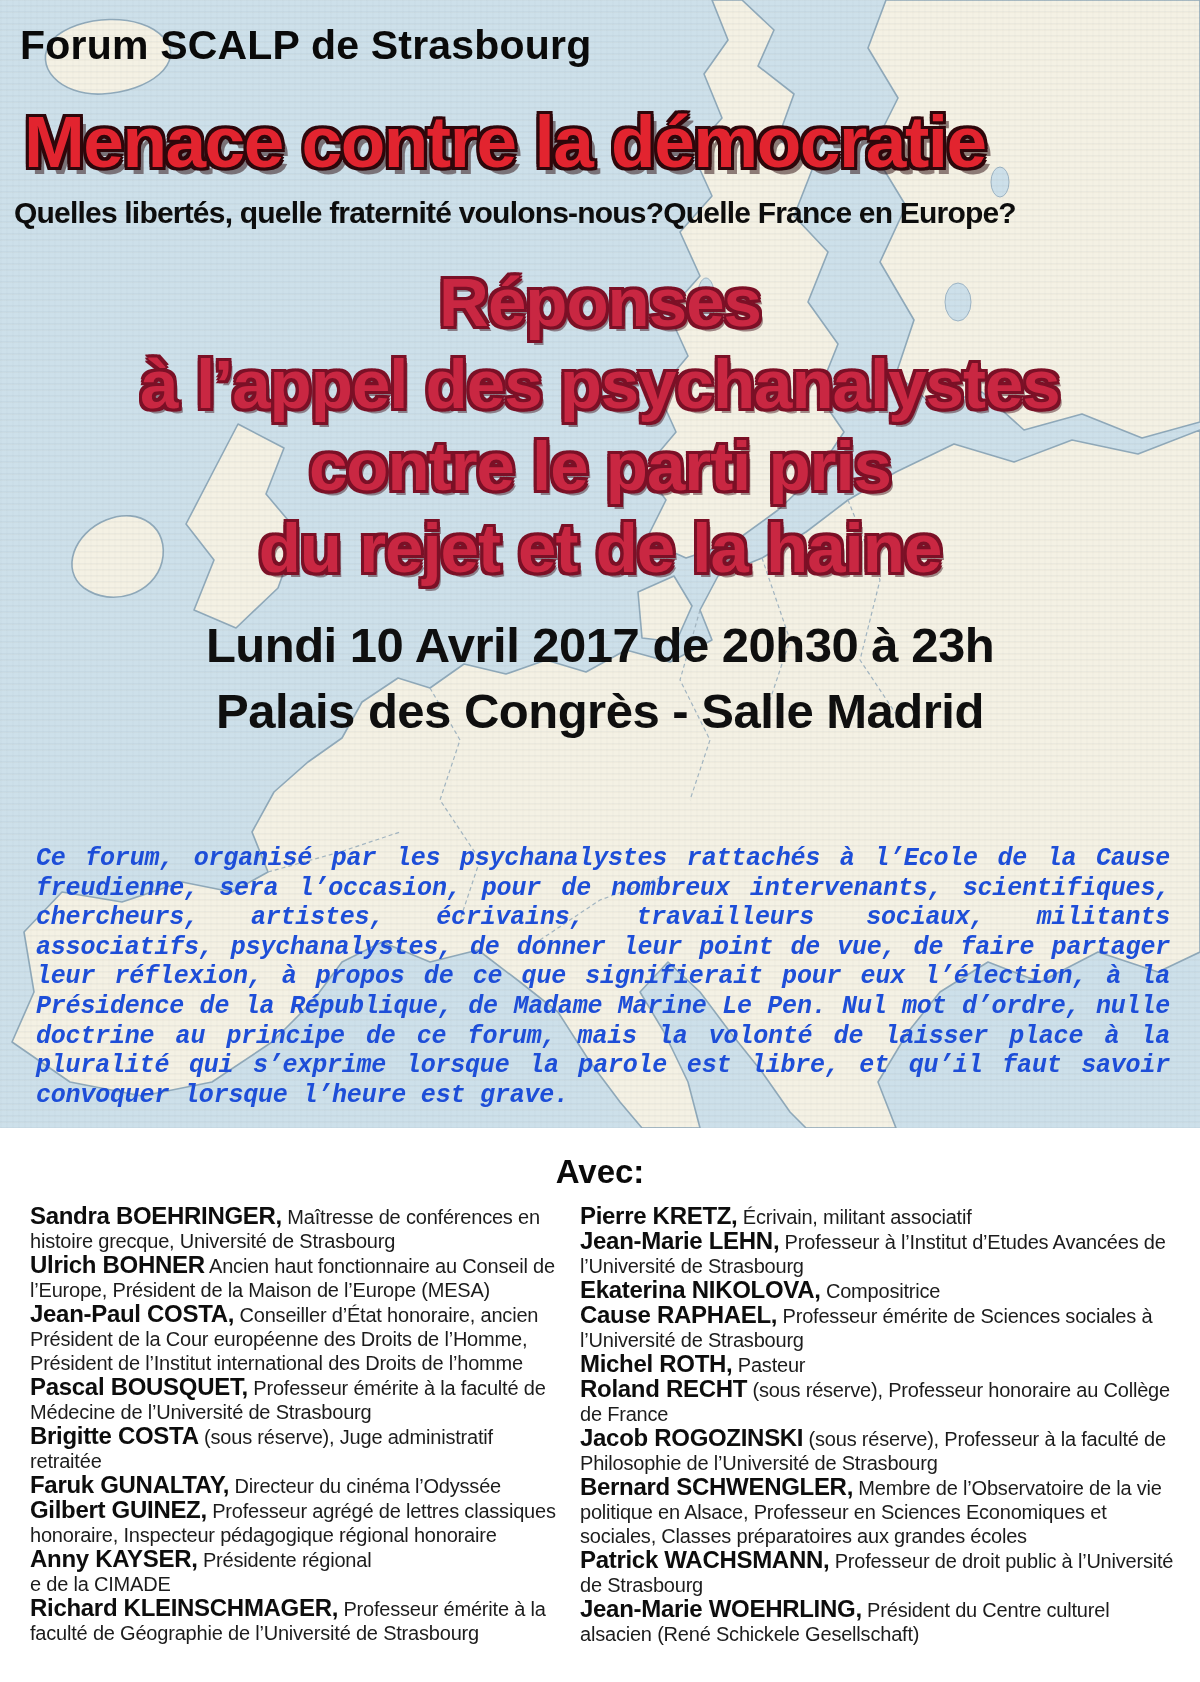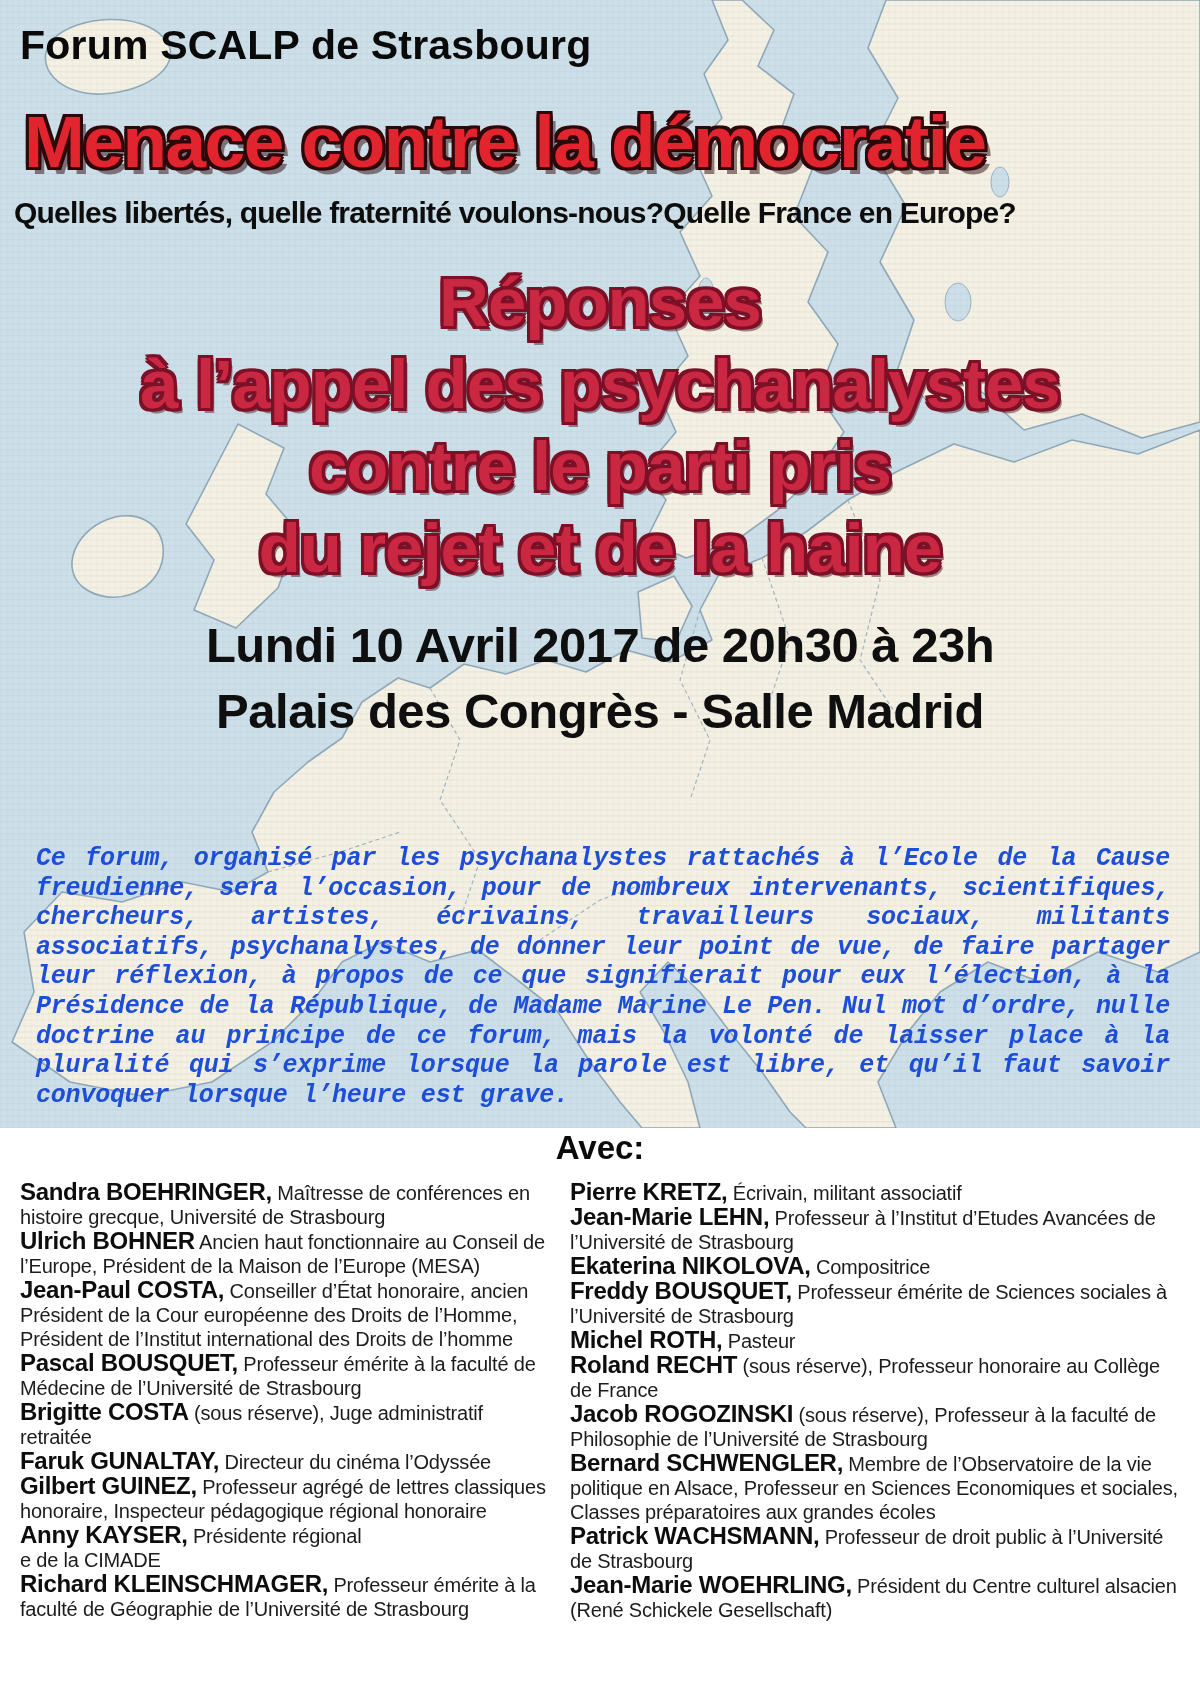--- a/index.html
+++ b/index.html
@@ -45,22 +45,22 @@
       0 -3px 0 var(--headline-outline),0 3px 0 var(--headline-outline),
       4px 5px 0 rgba(60,8,20,0.45);}
   .event{position:absolute;top:596px;left:0;width:100%;text-align:center;
     font-size:49px;line-height:66px;font-weight:bold;color:#0f0f0f;letter-spacing:-0.5px;}
   .description{position:absolute;top:828px;left:36px;right:30px;
     font-size:25px;line-height:29.6px;font-weight:bold;font-style:italic;
     text-align:justify;color:#1d4ed8;letter-spacing:-0.2px;font-family:Liberation Mono, monospace;}
 
   
   .bottom-section{position:absolute;top:1128px;left:0;width:1200px;height:554px;background:#ffffff;}
-  .avec{text-align:center;font-size:33px;line-height:40px;font-weight:bold;color:#0a0a0a;}
-  .columns{display:flex;margin-top:12px;padding:0 14px 0 20px;gap:18px;}
+  .avec{padding-top:24px;text-align:center;font-size:33px;line-height:40px;font-weight:bold;color:#0a0a0a;}
+  .columns{display:flex;margin-top:12px;padding:0 14px 0 30px;gap:18px;}
   .col-left{width:532px;flex:none;}
   .col-right{flex:1;min-width:0;}
   .entry{margin:0;font-size:20px;line-height:24px;color:#1c1c1c;}
   .pname{font-size:24px;font-weight:bold;color:#0d0d0d;letter-spacing:-0.3px;}
   .prole{font-size:20px;letter-spacing:-0.2px;white-space:pre-line;}
 </style>
 </head>
 <body>
 
 <div class="poster">
@@ -128,21 +128,21 @@
 
   <p class="entry"><span class="pname">Richard KLEINSCHMAGER,</span><span class="prole"> Professeur émérite à la faculté de Géographie de l’Université de Strasbourg</span></p>
 </div>
       <div class="col-right">
   <p class="entry"><span class="pname">Pierre KRETZ,</span><span class="prole"> Écrivain, militant associatif</span></p>
 
   <p class="entry"><span class="pname">Jean-Marie LEHN,</span><span class="prole"> Professeur à l’Institut d’Etudes Avancées de l’Université de Strasbourg</span></p>
 
   <p class="entry"><span class="pname">Ekaterina NIKOLOVA,</span><span class="prole"> Compositrice</span></p>
 
-  <p class="entry"><span class="pname">Freddy BOUSQUET,</span><span class="prole"> Professeur émérite de Sciences sociales à l’Université de Strasbourg</span></p>
+  <p class="entry"><span class="pname">Cause RAPHAEL,</span><span class="prole"> Professeur émérite de Sciences sociales à l’Université de Strasbourg</span></p>
 
   <p class="entry"><span class="pname">Michel ROTH,</span><span class="prole"> Pasteur</span></p>
 
   <p class="entry"><span class="pname">Roland RECHT</span><span class="prole"> (sous réserve), Professeur honoraire au Collège de France</span></p>
 
   <p class="entry"><span class="pname">Jacob ROGOZINSKI</span><span class="prole"> (sous réserve), Professeur à la faculté de Philosophie de l’Université de Strasbourg</span></p>
 
   <p class="entry"><span class="pname">Bernard SCHWENGLER,</span><span class="prole"> Membre de l’Observatoire de la vie politique en Alsace, Professeur en Sciences Economiques et sociales, Classes préparatoires aux grandes écoles</span></p>
 
   <p class="entry"><span class="pname">Patrick WACHSMANN,</span><span class="prole"> Professeur de droit public à l’Université de Strasbourg</span></p>

